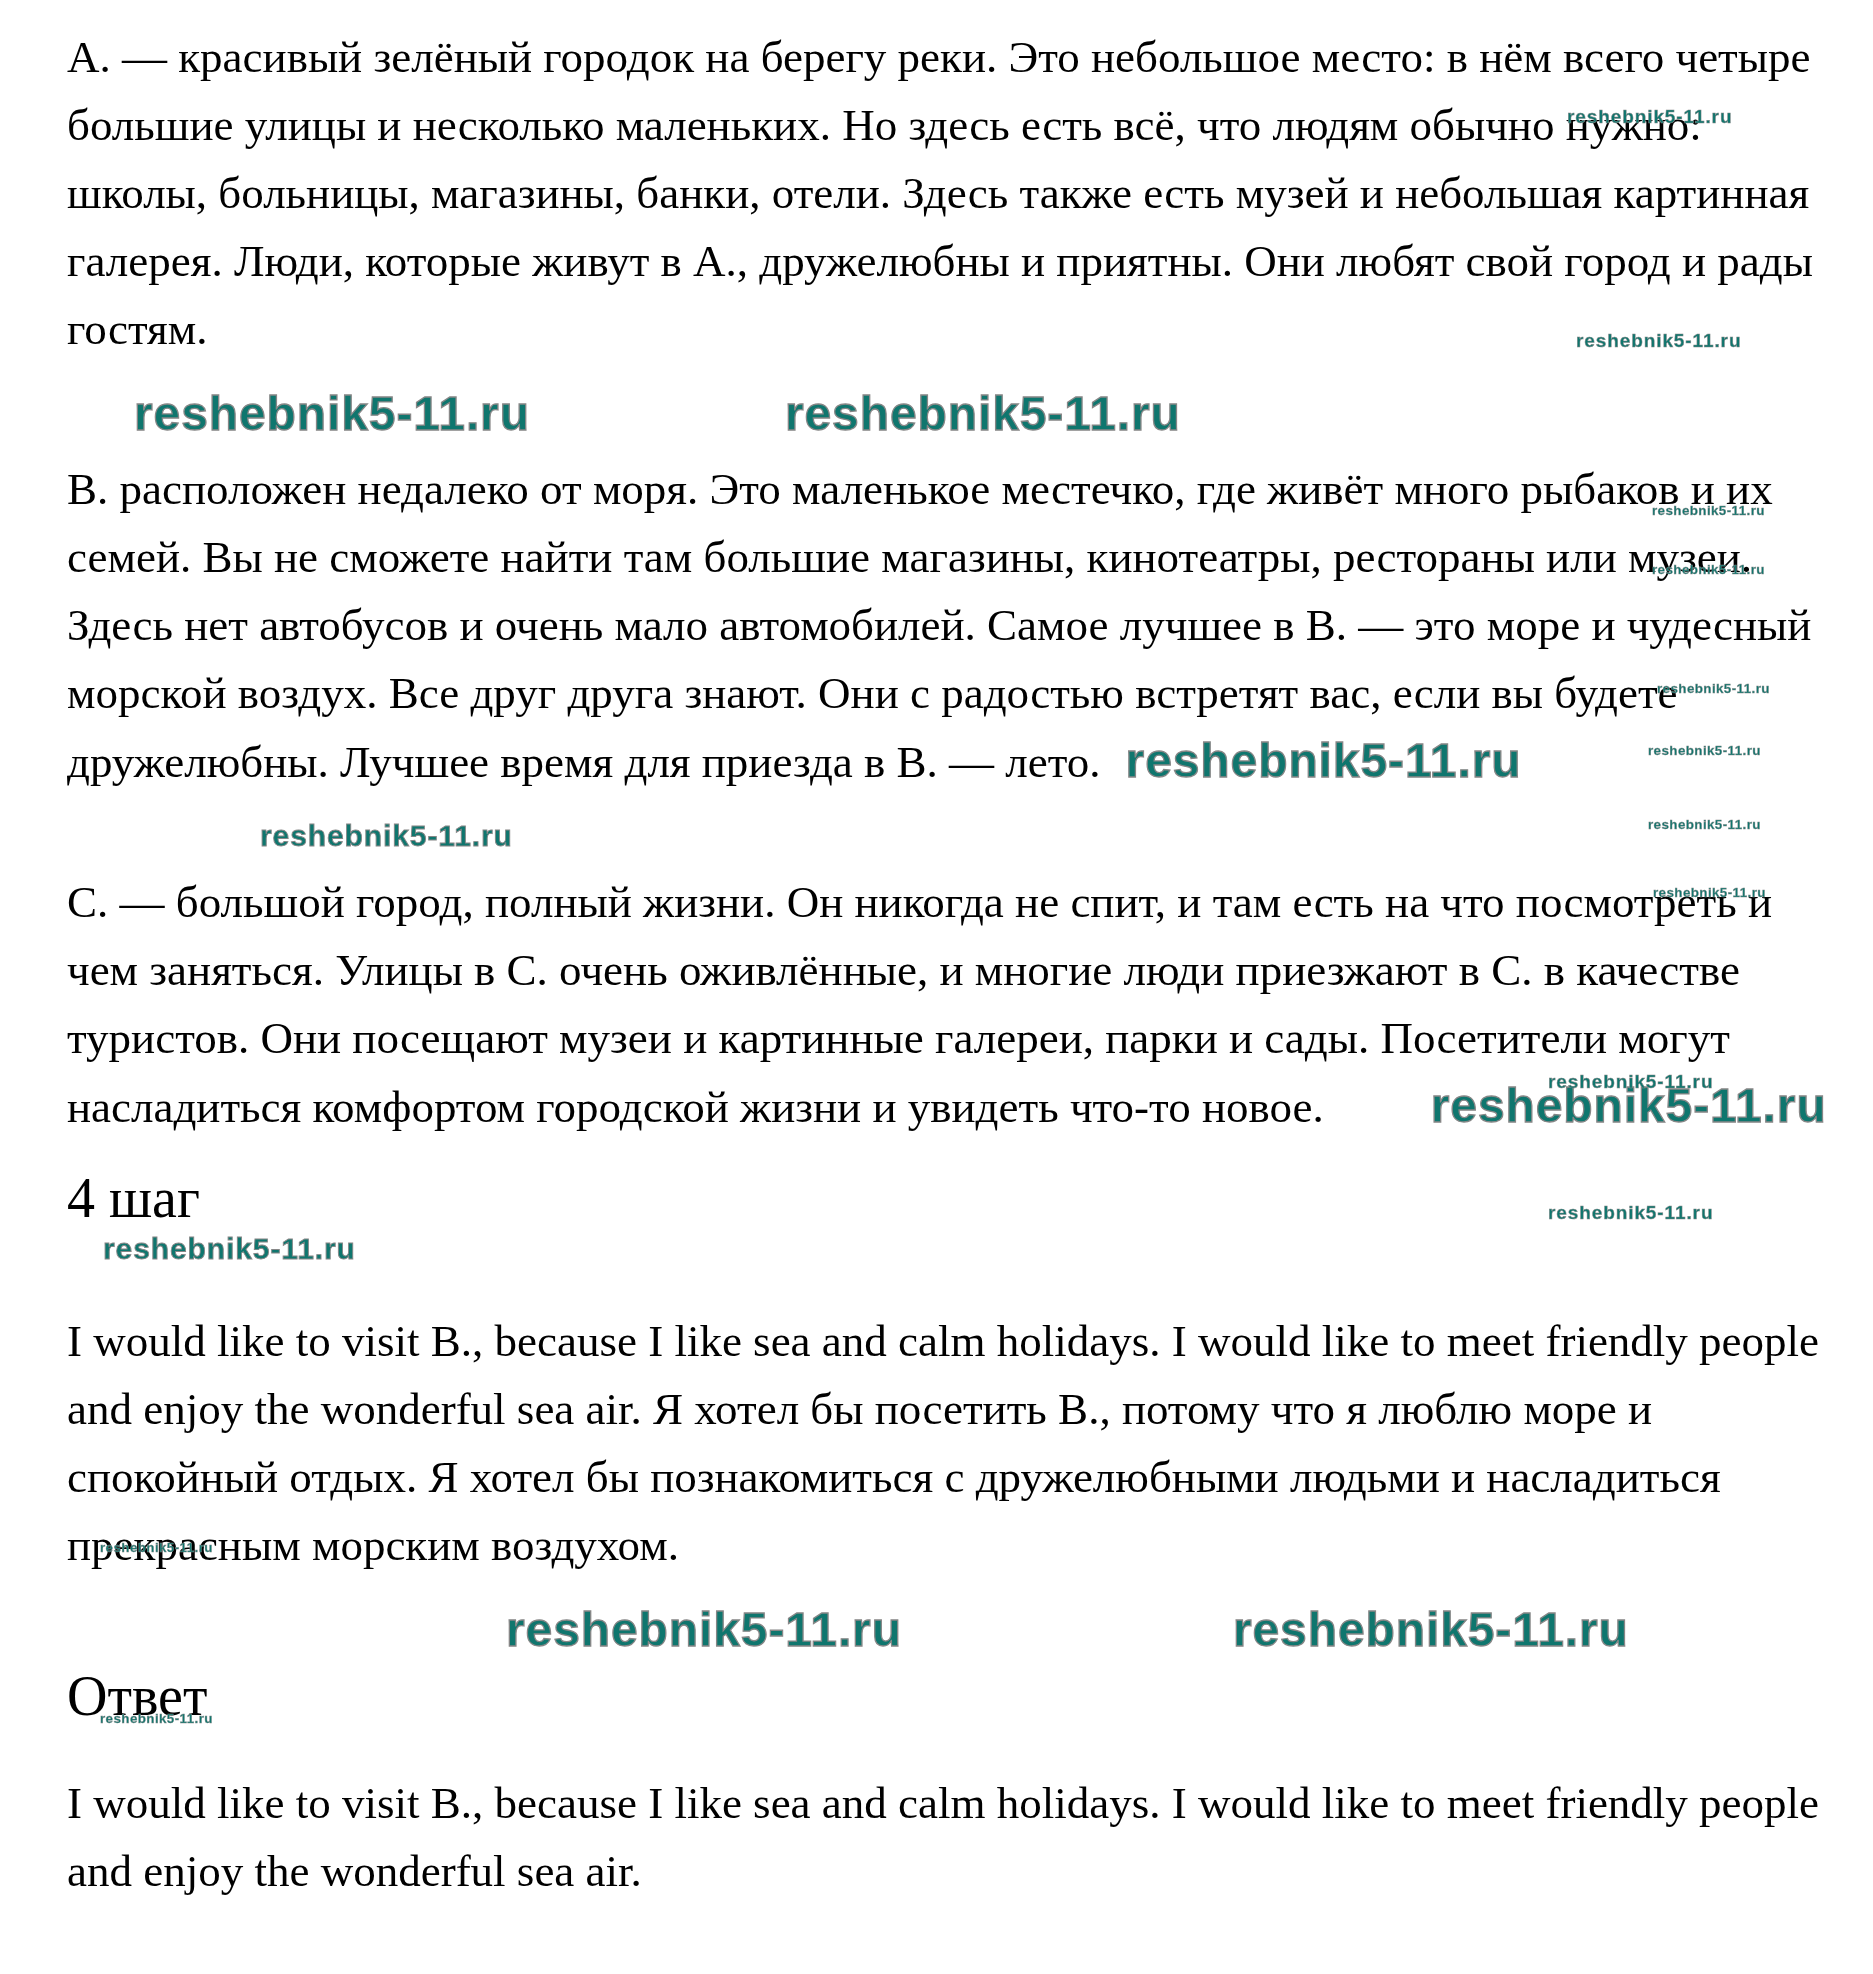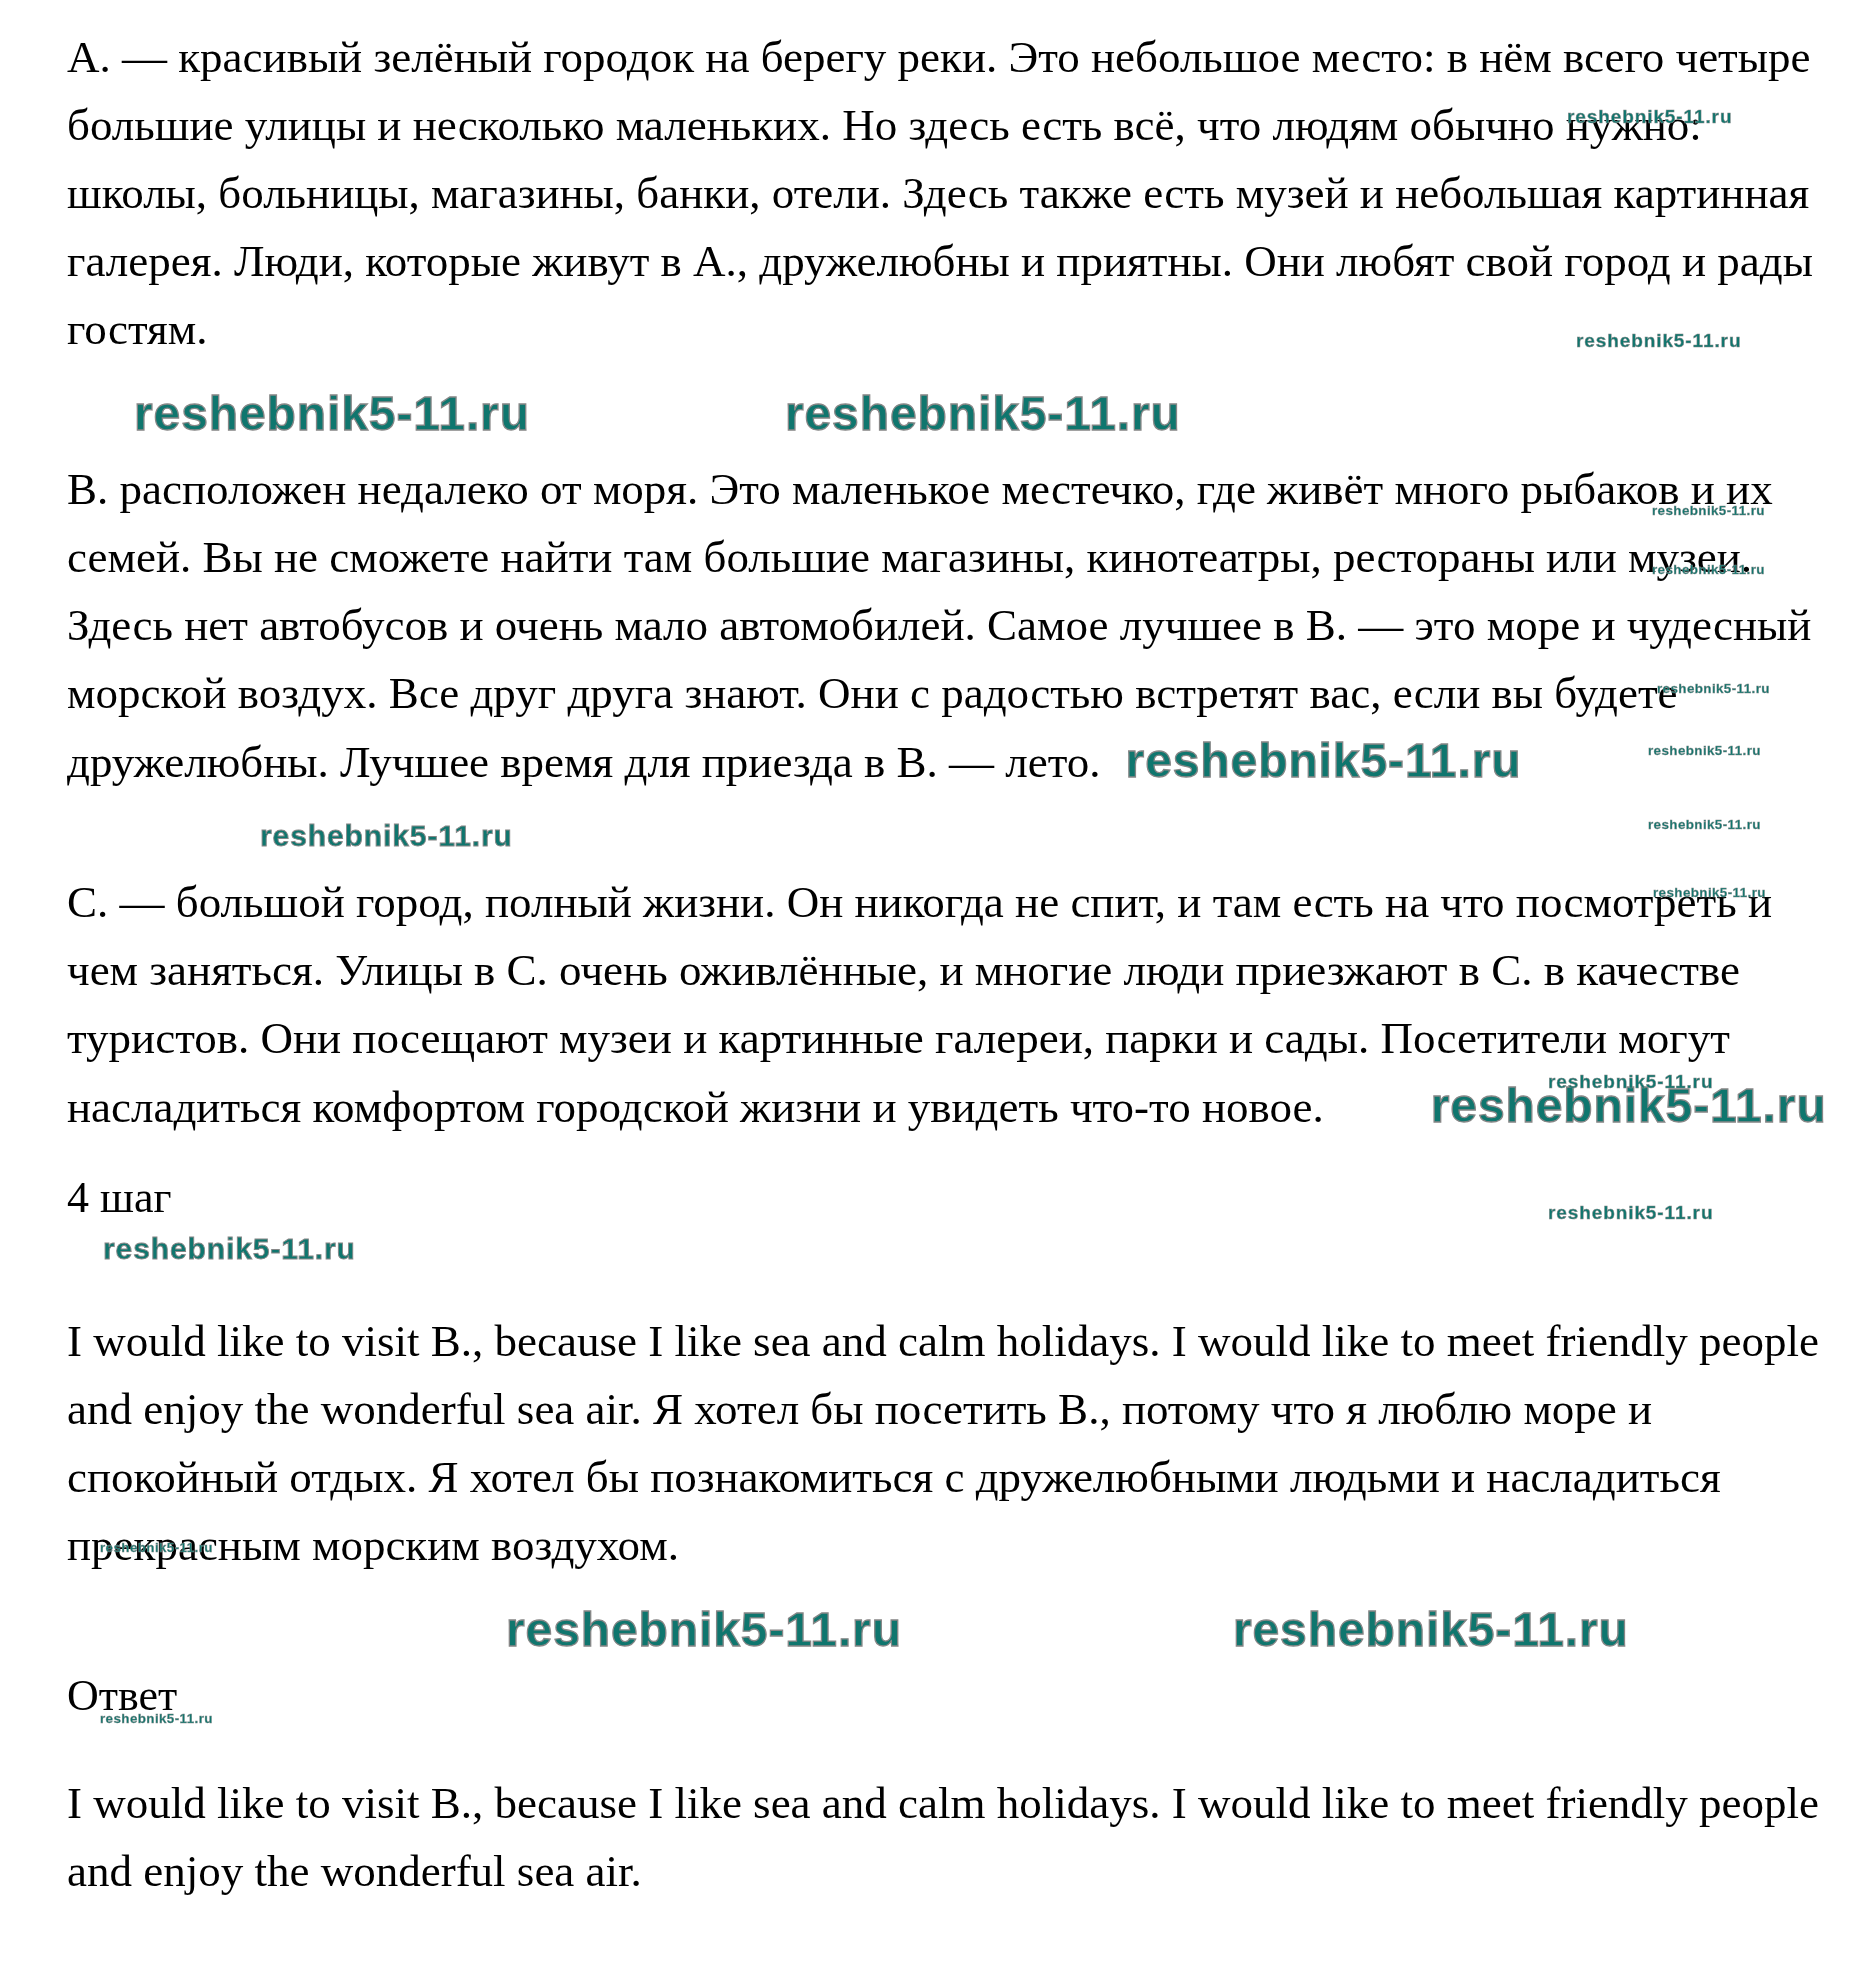--- a/index.html
+++ b/index.html
@@ -18,21 +18,21 @@
     left: 67px;
     top: 23px;
     width: 1760px;
   }
   p.text {
     font-size: 45px;
     line-height: 68px;
     margin: 0 0 23px 0;
   }
   p.heading {
-    font-size: 44px;
+    font-size: 56px;
     line-height: 68px;
     margin: 18px 0 0 0;
   }
   
   .wm {
     font-family: "Liberation Sans", "DejaVu Sans", sans-serif;
     font-weight: bold;
     color: #0f766e;
     -webkit-text-stroke: 1.3px #878787;
     letter-spacing: 0.9px;

